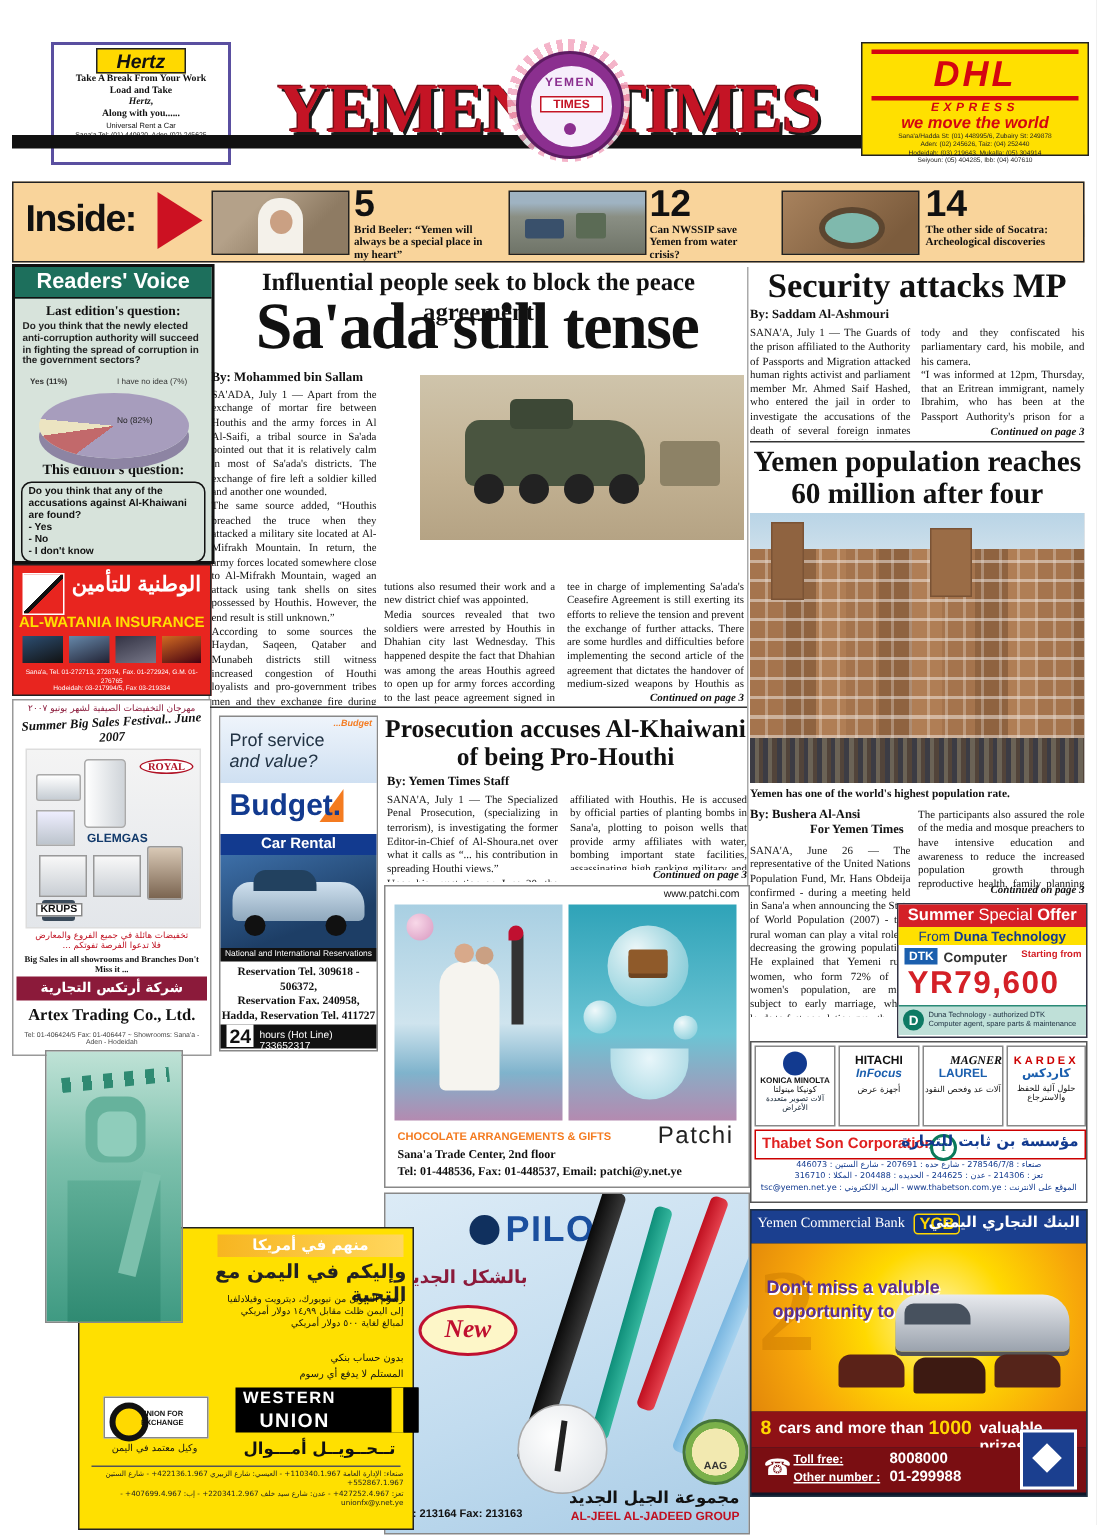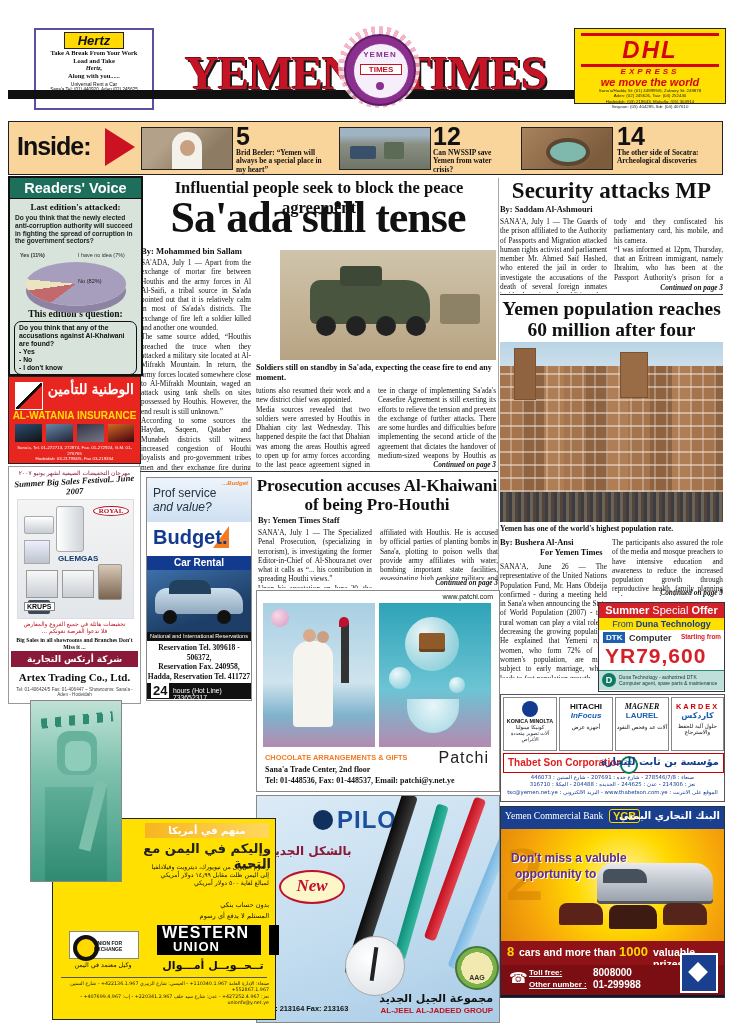--- a/index.html
+++ b/index.html
@@ -102,21 +102,21 @@
     </div>
     <div class="abs b sans" style="left:608px;top:0px;font-size:25px;">14</div>
     <div class="abs b serif" style="left:608px;top:27px;width:104px;font-size:7.4px;line-height:8.4px;">The other side of Socatra: Archeological discoveries</div>
   </div>
 
   <div class="abs vrule" style="left:139px;top:178px;height:520px;"></div>
   <div class="abs vrule" style="left:498px;top:178px;height:512px;"></div>
 
   <div class="abs" style="left:8px;top:176px;width:131px;height:196px;border:2px solid #111;background:#d7e3db;">
     <div class="rv-head ctr b sans" style="font-size:14.5px;padding:2px 0;border-bottom:1px solid #111;">Readers' Voice</div>
-    <div class="ctr b serif" style="font-size:9px;margin-top:3px;">Last edition's attacked:</div>
+    <div class="ctr b serif" style="font-size:9px;margin-top:3px;">Last edition's question:</div>
     <div class="sans b" style="font-size:6.6px;line-height:7.8px;padding:2px 5px;color:#222;">Do you think that the newly elected anti-corruption authority will succeed in fighting the spread of corruption in the government sectors?</div>
 
     <div class="abs" style="left:6px;top:74px;width:119px;height:56px;">
       <div class="abs sans b" style="left:4px;top:0;font-size:5.4px;color:#333;">Yes (11%)</div>
       <div class="abs sans" style="left:62px;top:0;font-size:5.4px;color:#333;">I have no idea (7%)</div>
       <div class="abs pie" style="left:10px;top:10px;width:100px;height:84px;"></div>
       <div class="abs sans" style="left:62px;top:26px;font-size:5.6px;color:#222;">No (82%)</div>
     </div>
 
     <div class="ctr b serif" style="margin-top:62px;font-size:9.5px;">This edition's question:</div>
@@ -177,21 +177,20 @@
 
   <div class="abs photo" style="left:280px;top:250px;width:216px;height:110px;background:linear-gradient(180deg,#cfc4ab 0%,#c2b192 60%,#b5a384 100%);">
     <div class="abs" style="left:30px;top:30px;width:120px;height:44px;background:#4a5540;border-radius:10px 24px 6px 6px;"></div>
     <div class="abs" style="left:60px;top:16px;width:42px;height:20px;background:#3d4836;border-radius:4px;"></div>
     <div class="abs" style="left:36px;top:66px;width:20px;height:20px;background:#222;border-radius:50%;"></div>
     <div class="abs" style="left:66px;top:66px;width:20px;height:20px;background:#222;border-radius:50%;"></div>
     <div class="abs" style="left:96px;top:66px;width:20px;height:20px;background:#222;border-radius:50%;"></div>
     <div class="abs" style="left:126px;top:66px;width:20px;height:20px;background:#222;border-radius:50%;"></div>
     <div class="abs" style="left:160px;top:44px;width:40px;height:30px;background:#8d8266;border-radius:3px;"></div>
   </div>
-  <div class="abs b serif" style="left:256px;top:363px;width:240px;font-size:8px;line-height:9.6px;">Soldiers still on standby in Sa'ada, expecting the cease fire to end any moment.</div>
 
   <div class="abs serif just pre body-txt" style="left:256px;top:386px;width:114px;height:84px;overflow:hidden;">tutions also resumed their work and a new district chief was appointed.
 Media sources revealed that two soldiers were arrested by Houthis in Dhahian city last Wednesday. This happened despite the fact that Dhahian was among the areas Houthis agreed to open up for army forces according to the last peace agreement signed in Qatar.
 Despite all these events, the commit-</div>
   <div class="abs serif just pre body-txt" style="left:378px;top:386px;width:118px;height:74px;overflow:hidden;">tee in charge of implementing Sa'ada's Ceasefire Agreement is still exerting its efforts to relieve the tension and prevent the exchange of further attacks. There are some hurdles and difficulties before implementing the second article of the agreement that dictates the handover of medium-sized weapons by Houthis as well as securing their descending from the mountains.</div>
   <div class="abs continued" style="left:378px;top:460px;width:118px;">Continued on page 3</div>
 
   <div class="abs hrule" style="left:140px;top:471px;width:358px;"></div>
 
   <div class="abs ctr b serif" style="left:500px;top:178px;width:223px;font-size:23px;">Security attacks MP</div>
@@ -249,21 +248,21 @@
       <div class="b sans" style="font-size:5.4px;">KONICA MINOLTA</div>
       <div class="sans rtl" style="font-size:5.4px;font-family:'DejaVu Sans',sans-serif;">كونيكا مينولتا</div>
       <div class="rtl" style="font-size:5px;font-family:'DejaVu Sans',sans-serif;color:#123;">آلات تصوير متعددة الأغراض</div>
     </div>
     <div class="abs brandbox" style="left:58px;top:2px;width:52px;height:52px;">
       <div class="b sans" style="font-size:8px;color:#111;margin-top:4px;">HITACHI</div>
       <div class="b sans i" style="font-size:8px;color:#1b5fae;">InFocus</div>
       <div class="rtl" style="font-size:5.6px;font-family:'DejaVu Sans',sans-serif;margin-top:4px;">أجهزة عرض</div>
     </div>
     <div class="abs brandbox" style="left:114px;top:2px;width:52px;height:52px;">
-      <div class="b serif i" style="font-size:8px;margin-top:4px;">MAGNER</div>
+      <div class="b serif i" style="font-size:8px;margin-top:4px;text-align:right;">MAGNER</div>
       <div class="b sans" style="font-size:8px;color:#1b5fae;">LAUREL</div>
       <div class="rtl" style="font-size:5.6px;font-family:'DejaVu Sans',sans-serif;margin-top:4px;">آلات عد وفحص النقود</div>
     </div>
     <div class="abs brandbox" style="left:170px;top:2px;width:51px;height:52px;">
       <div class="b sans" style="font-size:7.4px;color:#c00;letter-spacing:2px;margin-top:4px;">KARDEX</div>
       <div class="b rtl" style="font-size:8px;font-family:'DejaVu Sans',sans-serif;color:#1b5fae;">كاردكس</div>
       <div class="rtl" style="font-size:5.6px;font-family:'DejaVu Sans',sans-serif;margin-top:3px;">حلول آلية للحفظ والاسترجاع</div>
     </div>
     <div class="abs" style="left:2px;top:58px;width:219px;height:18px;border:1px solid #c00;background:#fff;">
       <span class="abs b sans" style="left:4px;top:3px;font-size:10px;color:#e02020;">Thabet Son Corporation</span>
@@ -374,21 +373,21 @@
     <div class="abs" style="left:56px;top:80px;width:12px;height:70px;background:#7cc0ac;transform:rotate(14deg);"></div>
   </div>
 
   <div class="abs yellow-ad" style="left:28px;top:818px;width:222px;height:200px;border:1px solid #222;z-index:2;margin-left:24px;">
     <div class="abs rtl b" style="left:92px;top:4px;width:124px;height:15px;background:linear-gradient(90deg,#f7b520,#ffd75e);color:#fff;font-size:10px;line-height:15px;text-align:center;font-family:'DejaVu Sans',sans-serif;">منهم في أمريكا</div>
     <div class="abs rtl b" style="left:70px;top:22px;width:148px;font-size:13px;color:#222;text-align:right;font-family:'DejaVu Sans',sans-serif;">وإليكم في اليمن مع التحية</div>
     <div class="abs rtl" style="left:96px;top:44px;width:120px;font-size:6.2px;line-height:7.8px;text-align:right;font-family:'DejaVu Sans',sans-serif;">رسوم التحويل من نيويورك، ديترويت وفيلادلفيا إلى اليمن ظلت مقابل ١٤٫٩٩ دولار أمريكي لمبالغ لغاية ٥٠٠ دولار أمريكي</div>
     <div class="abs rtl" style="left:96px;top:82px;width:120px;font-size:6.6px;text-align:right;font-family:'DejaVu Sans',sans-serif;">بدون حساب بنكي</div>
     <div class="abs rtl" style="left:96px;top:93px;width:120px;font-size:6.6px;text-align:right;font-family:'DejaVu Sans',sans-serif;">المستلم لا يدفع أي رسوم</div>
     <div class="abs wu-logo" style="left:104px;top:106px;width:112px;height:30px;border-right:10px solid #000;box-shadow:inset -8px 0 0 #ffe000;">
-      <div style="font-size:16px;line-height:15px;padding-left:5px;">WESTERN</div>
+      <div style="font-size:11px;line-height:15px;padding-left:5px;">WESTERN</div>
       <div style="font-size:13px;line-height:13px;padding-left:16px;">UNION</div>
     </div>
     <div class="abs rtl b ctr" style="left:104px;top:140px;width:112px;font-size:11px;font-family:'DejaVu Sans',sans-serif;">تــحــويــل أمـــوال</div>
     <div class="abs" style="left:16px;top:112px;width:68px;height:26px;background:#fff;border:1px solid #888;">
       <div class="abs" style="left:3px;top:3px;width:18px;height:18px;border-radius:50%;border:4px solid #111;background:#ffd900;"></div>
       <div class="abs b sans" style="left:24px;top:8px;font-size:5px;">UNION FOR EXCHANGE</div>
     </div>
     <div class="abs rtl ctr" style="left:16px;top:142px;width:68px;font-size:6.4px;font-family:'DejaVu Sans',sans-serif;">وكيل معتمد في اليمن</div>
     <div class="abs" style="left:8px;top:158px;width:206px;border-top:1px solid #555;"></div>
     <div class="abs rtl pre" style="left:6px;top:162px;width:210px;font-size:4.8px;line-height:6.4px;text-align:right;font-family:'DejaVu Sans',sans-serif;color:#222;">صنعاء: الإدارة العامة 110340.1.967+ - العيسي: شارع الزبيري 422136.1.967+ - شارع الستين 552867.1.967+

